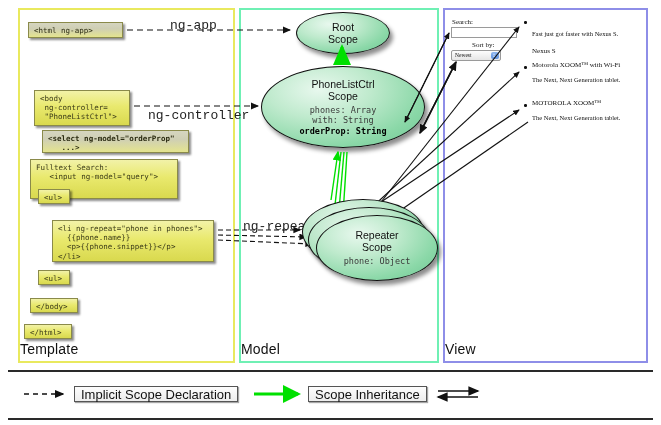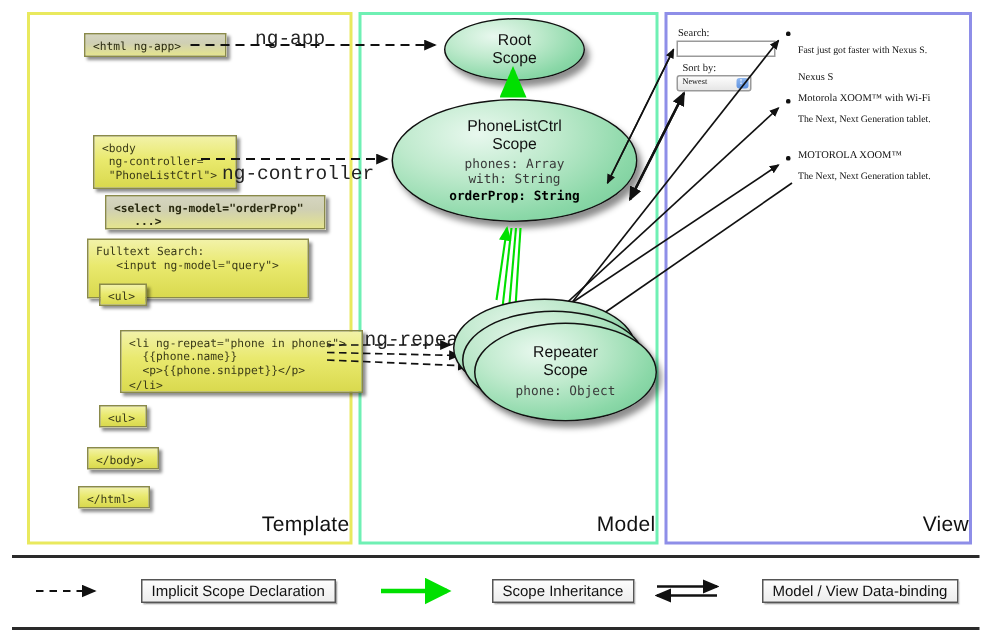--- a/index.html
+++ b/index.html
@@ -7,31 +7,31 @@
        font-family:"Liberation Sans",sans-serif;}
 
   #stage{position:absolute;left:0;top:0;width:661px;height:425px;}
 
   
   .panel{position:absolute;background:#fff;border-width:2px;border-style:solid;box-sizing:border-box;}
   #panel-template{left:18px;top:8px;width:217px;height:355px;border-color:#e9e95e;}
   #panel-model{left:239px;top:8px;width:200px;height:355px;border-color:#6ff0b4;}
   #panel-view{left:443px;top:8px;width:205px;height:355px;border-color:#8e8ee8;}
 
-  .panel-label{position:absolute;bottom:4px;left:0;width:100%;text-align:right;
+  .panel-label{position:absolute;bottom:4px;left:0;width:100%;text-align:left;
     font-size:14px;color:#111;letter-spacing:.2px;}
 
   
   .code{position:absolute;box-sizing:border-box;
     border:1px solid #8a8a4a;
     background:linear-gradient(180deg,#f2f2a8 0%,#e9e96e 45%,#d9d94e 100%);
     box-shadow:2px 2px 2px rgba(0,0,0,.45);
     font-family:"DejaVu Sans Mono","Liberation Mono",monospace;
     font-size:7.5px;line-height:9.2px;color:#3a3a18;
-    padding:3px 5px 3px 5px;white-space:pre;margin-left:28px;}
+    padding:3px 5px 3px 5px;white-space:pre;}
   .code.grey{
     background:linear-gradient(180deg,#d5d5c0 0%,#cfcfb4 40%,#e4e48e 100%);
     color:#2a2a10;}
   .code.bold{font-weight:bold;}
 
   
   .scope{position:absolute;border-radius:50%;border:1.6px solid #111;
     background:radial-gradient(ellipse at 35% 28%, #e8f8ee 0%, #bfeacd 35%, #8bd8a8 70%, #6cc592 100%);
     box-shadow:3px 4px 4px rgba(0,0,0,.45);
     display:flex;flex-direction:column;align-items:center;justify-content:center;
@@ -61,21 +61,21 @@
   .vw-title{position:absolute;font-family:"Liberation Serif",serif;font-size:7px;color:#111;white-space:nowrap;}
   .vw-snippet{position:absolute;font-family:"Liberation Serif",serif;font-size:6.5px;color:#111;white-space:nowrap;}
 
   
   #legend{position:absolute;left:8px;top:370px;width:645px;height:50px;}
   #legend .rule{position:absolute;left:0;top:0;width:645px;height:2px;background:#2a2a2a;}
   #legend .rule2{position:absolute;left:0;bottom:0;width:645px;height:2px;background:#2a2a2a;}
   .lg-box{position:absolute;box-sizing:border-box;border:1px solid #555;
     background:linear-gradient(180deg,#fdfdfd,#ededed);
     box-shadow:1px 1px 1px rgba(0,0,0,.35);
-    font-size:10px;color:#111;line-height:15px;text-align:center;height:16px;padding:0 6px;margin-left:20px;}
+    font-size:13px;color:#111;line-height:15px;text-align:center;height:16px;padding:0 6px;}
 
   svg.ovl{position:absolute;left:0;top:0;width:661px;height:425px;overflow:visible;pointer-events:none;}
 </style>
 </head>
 <body>
 
 <div id="stage">
 
   <div class="panel" id="panel-template">
     <div class="panel-label">Template</div>
@@ -129,21 +129,21 @@
   <div class="scope ghost" style="left:308px;top:207px;width:120px;height:64px;z-index:2;"></div>
   <div class="scope" style="left:316px;top:215px;width:120px;height:64px;z-index:3;">
     <div class="title">Repeater<br>Scope</div>
     <div class="props">
       <span>phone: Object</span>
     </div>
   </div>
 
   <div class="vw-label" style="left:452px;top:18px;">Search:</div>
   <input class="vw-input" style="left: 451px; top: 27px; width: 66px; height: 11px; font-size: 7px; padding-left: 2px;" placeholder="">
-  <div class="vw-label" style="left:455px;top:41px;">Sort by:</div>
+  <div class="vw-label" style="left:472px;top:41px;">Sort by:</div>
   <div class="vw-select" style="left:451px;top:50px;width:50px;height:11px;">
     <span>Newest</span>
     <span class="arrowbox"></span>
   </div>
 
   <div class="vw-bullet" style="left:524px;top:21px;"></div>
   <div class="vw-title" style="left:532px;top:16px;margin-top:31px;">Nexus S</div>
   <div class="vw-snippet" style="left:532px;top:30px;">Fast just got faster with Nexus S.</div>
 
   <div class="vw-bullet" style="left:524px;top:66px;"></div>
@@ -234,16 +234,15 @@
         </marker>
       </defs>
       <line x1="16" y1="24" x2="55" y2="24" stroke="#111" stroke-width="1.4" stroke-dasharray="5,4" marker-end="url(#lah)"></line>
       <line x1="246" y1="24" x2="290" y2="24" stroke="#00e000" stroke-width="3" marker-end="url(#lahg)"></line>
       <line x1="430" y1="21" x2="470" y2="21" stroke="#111" stroke-width="1.6" marker-end="url(#lah)"></line>
       <line x1="470" y1="27" x2="430" y2="27" stroke="#111" stroke-width="1.6" marker-end="url(#lah)"></line>
     </svg>
 
     <div class="lg-box" style="left:66px;top:16px;">Implicit Scope Declaration</div>
     <div class="lg-box" style="left:300px;top:16px;">Scope Inheritance</div>
-    <div class="lg-box" style="left:480px;top:16px;">Model / View Data-binding</div>
   </div>
 
 </div>
 
 </body></html>

